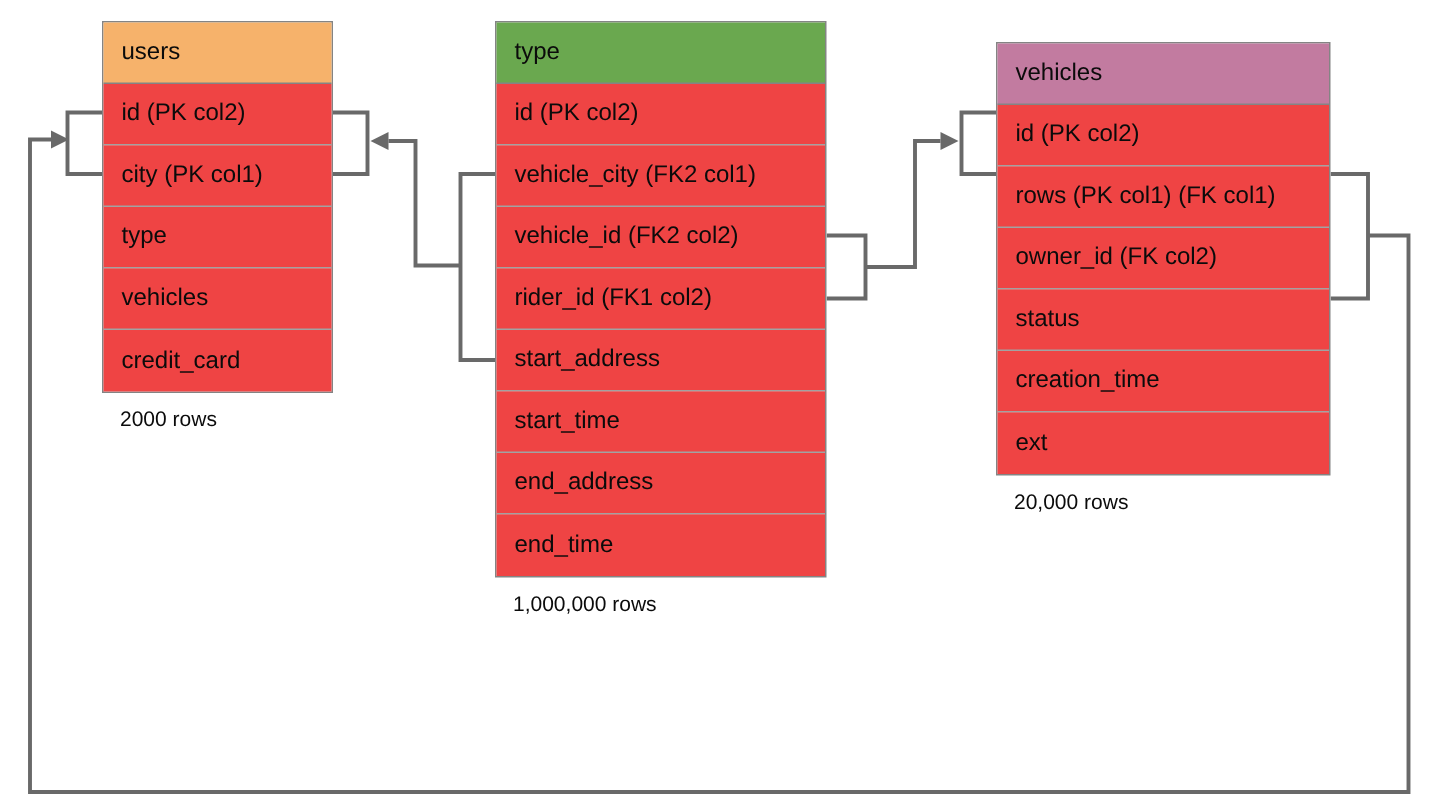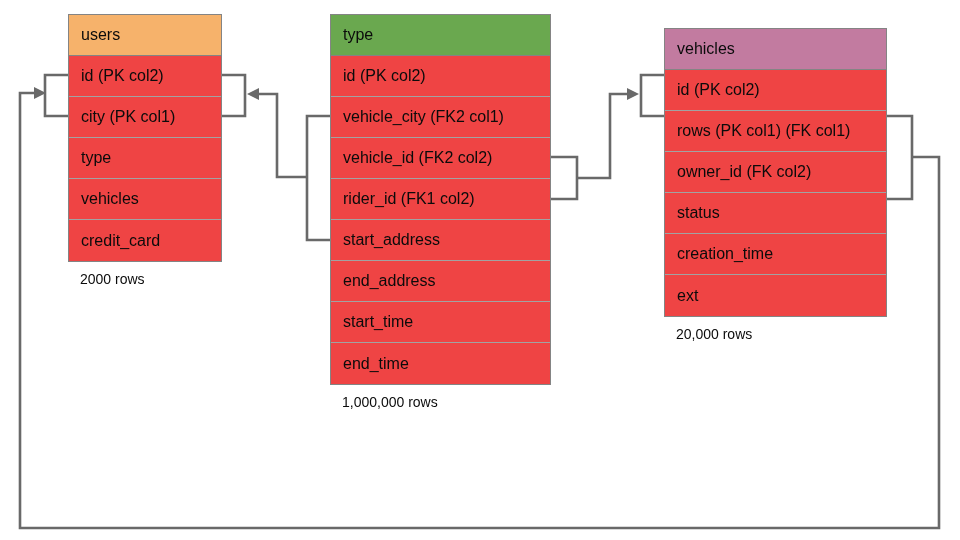--- a/index.html
+++ b/index.html
@@ -115,22 +115,22 @@
   </div>
 
   <div class="er-table rides">
     <div class="table-box">
       <div class="er-header">type</div>
       <div class="er-row">id (PK col2)</div>
       <div class="er-row">vehicle_city (FK2 col1)</div>
       <div class="er-row">vehicle_id (FK2 col2)</div>
       <div class="er-row">rider_id (FK1 col2)</div>
       <div class="er-row">start_address</div>
+      <div class="er-row">start_time</div>
       <div class="er-row">end_address</div>
-      <div class="er-row">start_time</div>
       <div class="er-row">end_time</div>
     </div>
     <div class="row-count">1,000,000 rows</div>
   </div>
 
   <div class="er-table vehicles">
     <div class="table-box">
       <div class="er-header">vehicles</div>
       <div class="er-row">id (PK col2)</div>
       <div class="er-row">rows (PK col1) (FK col1)</div>

